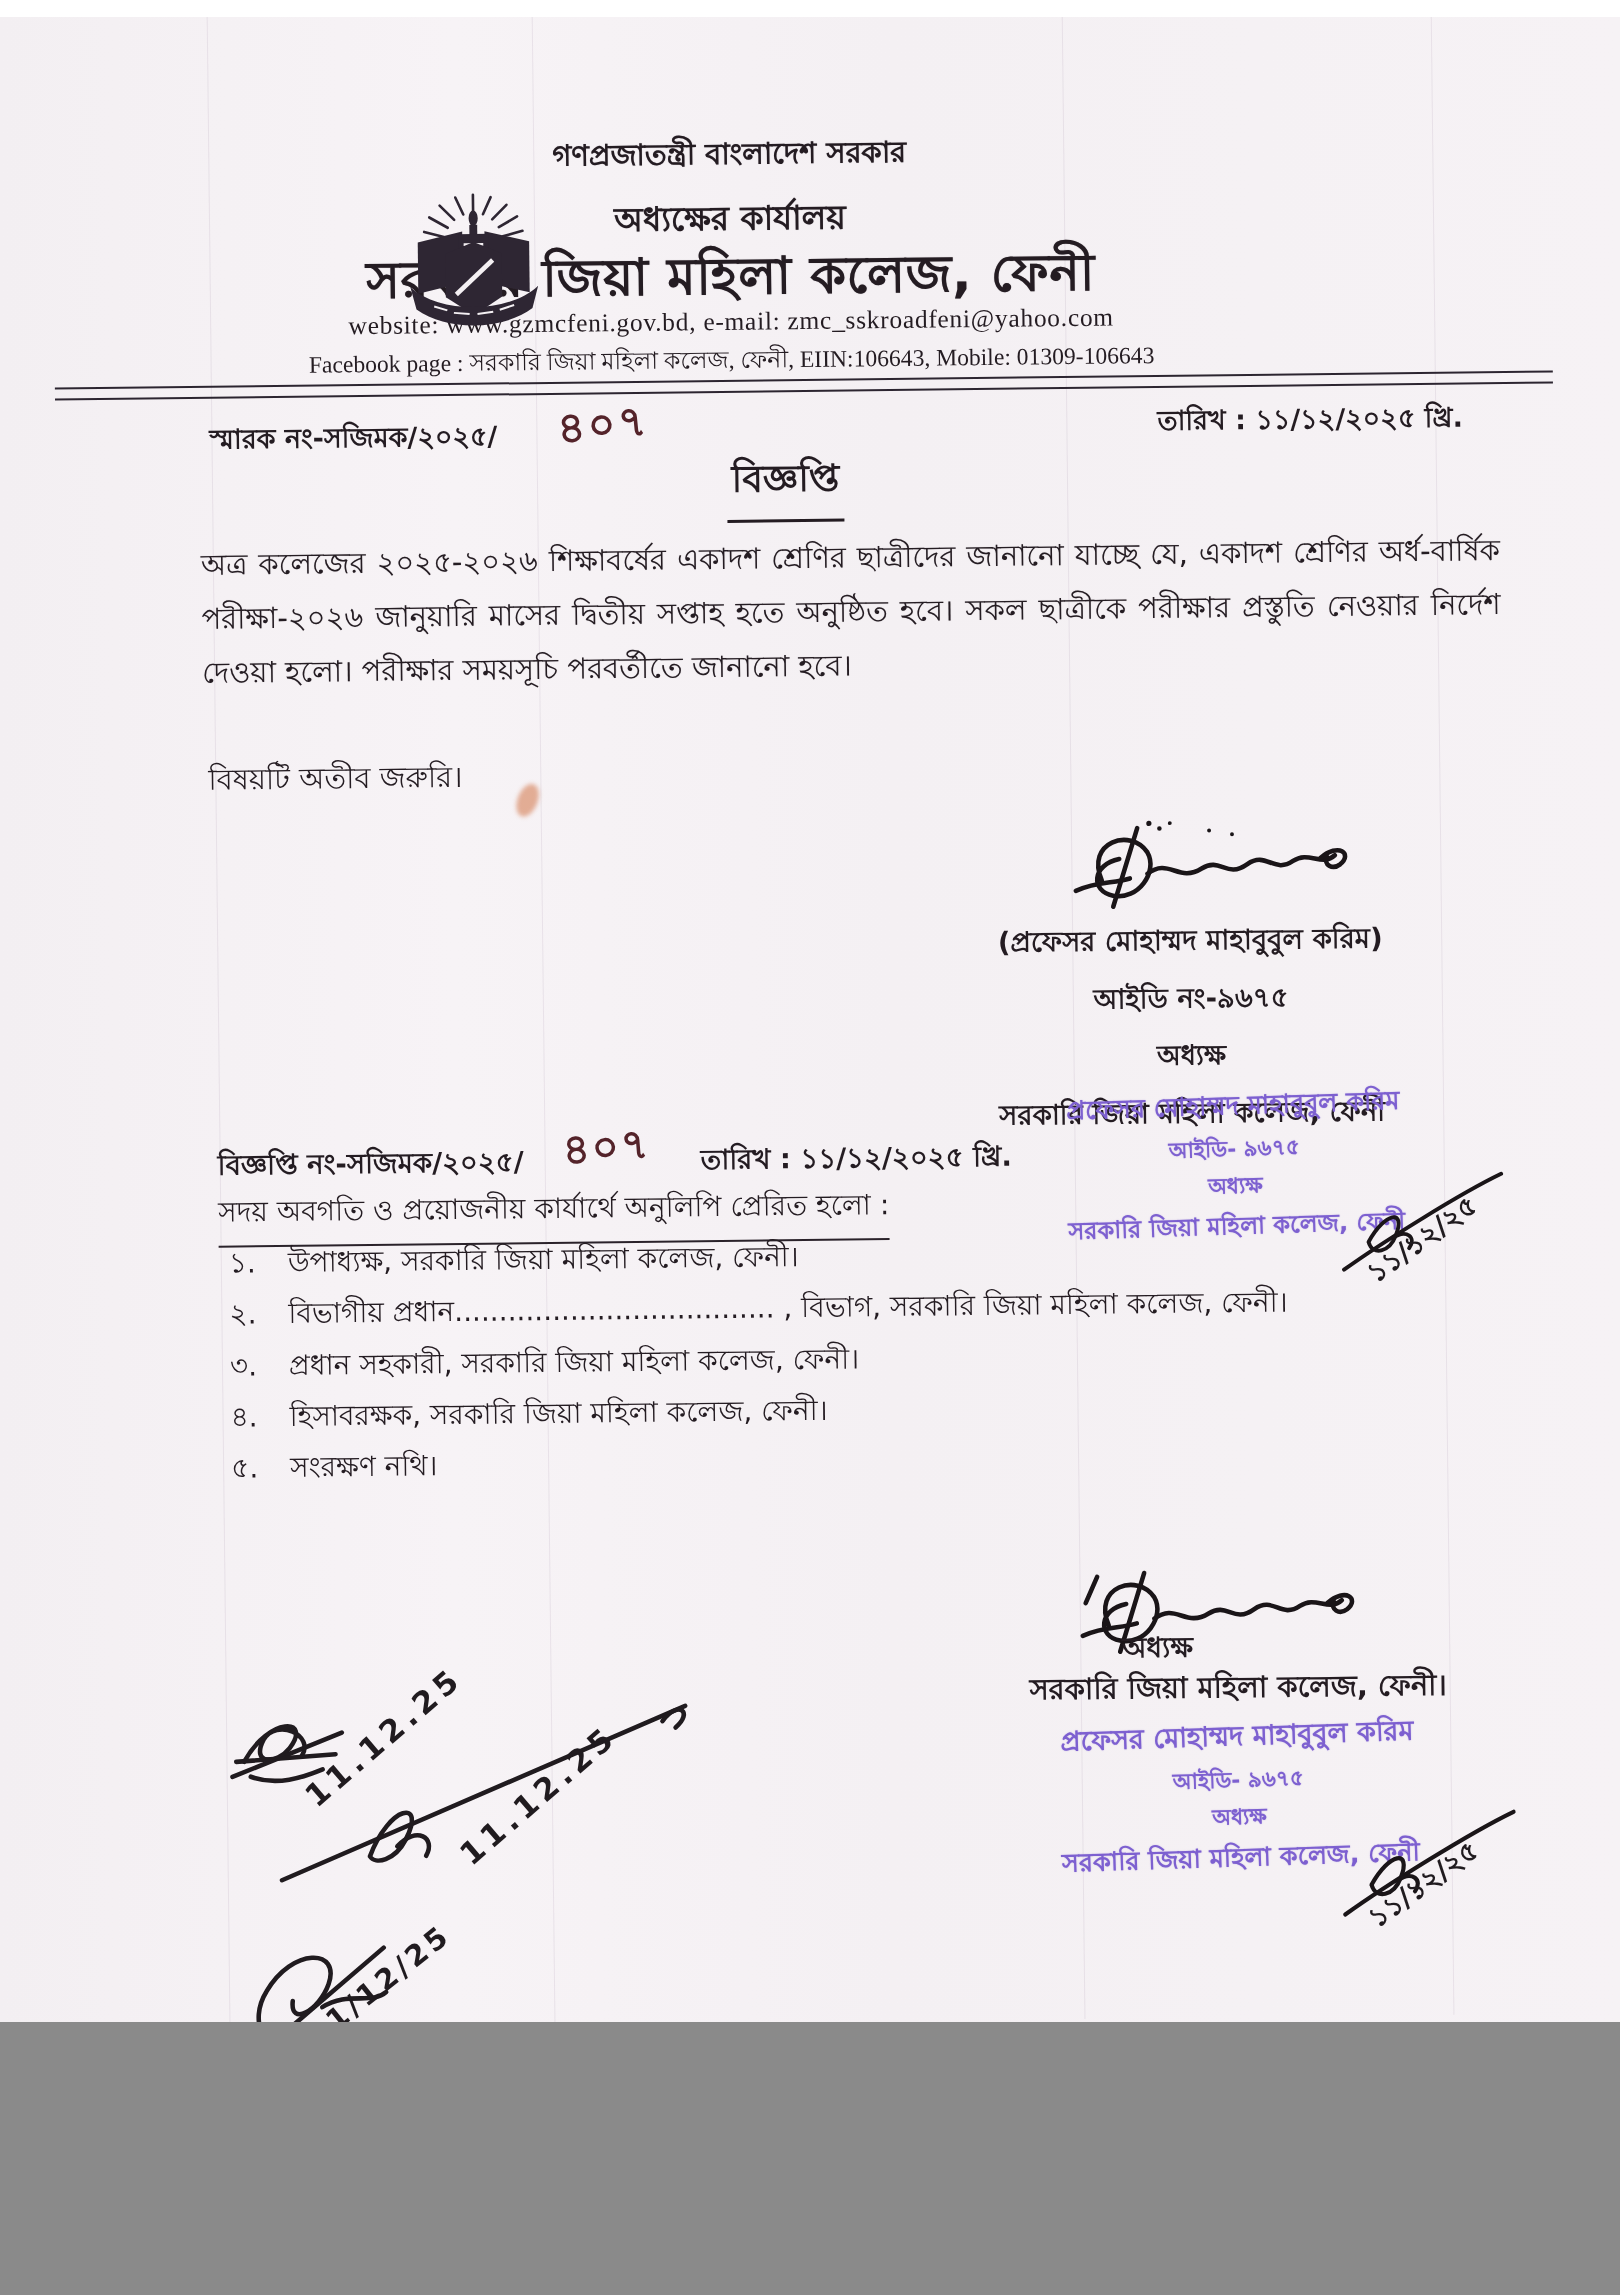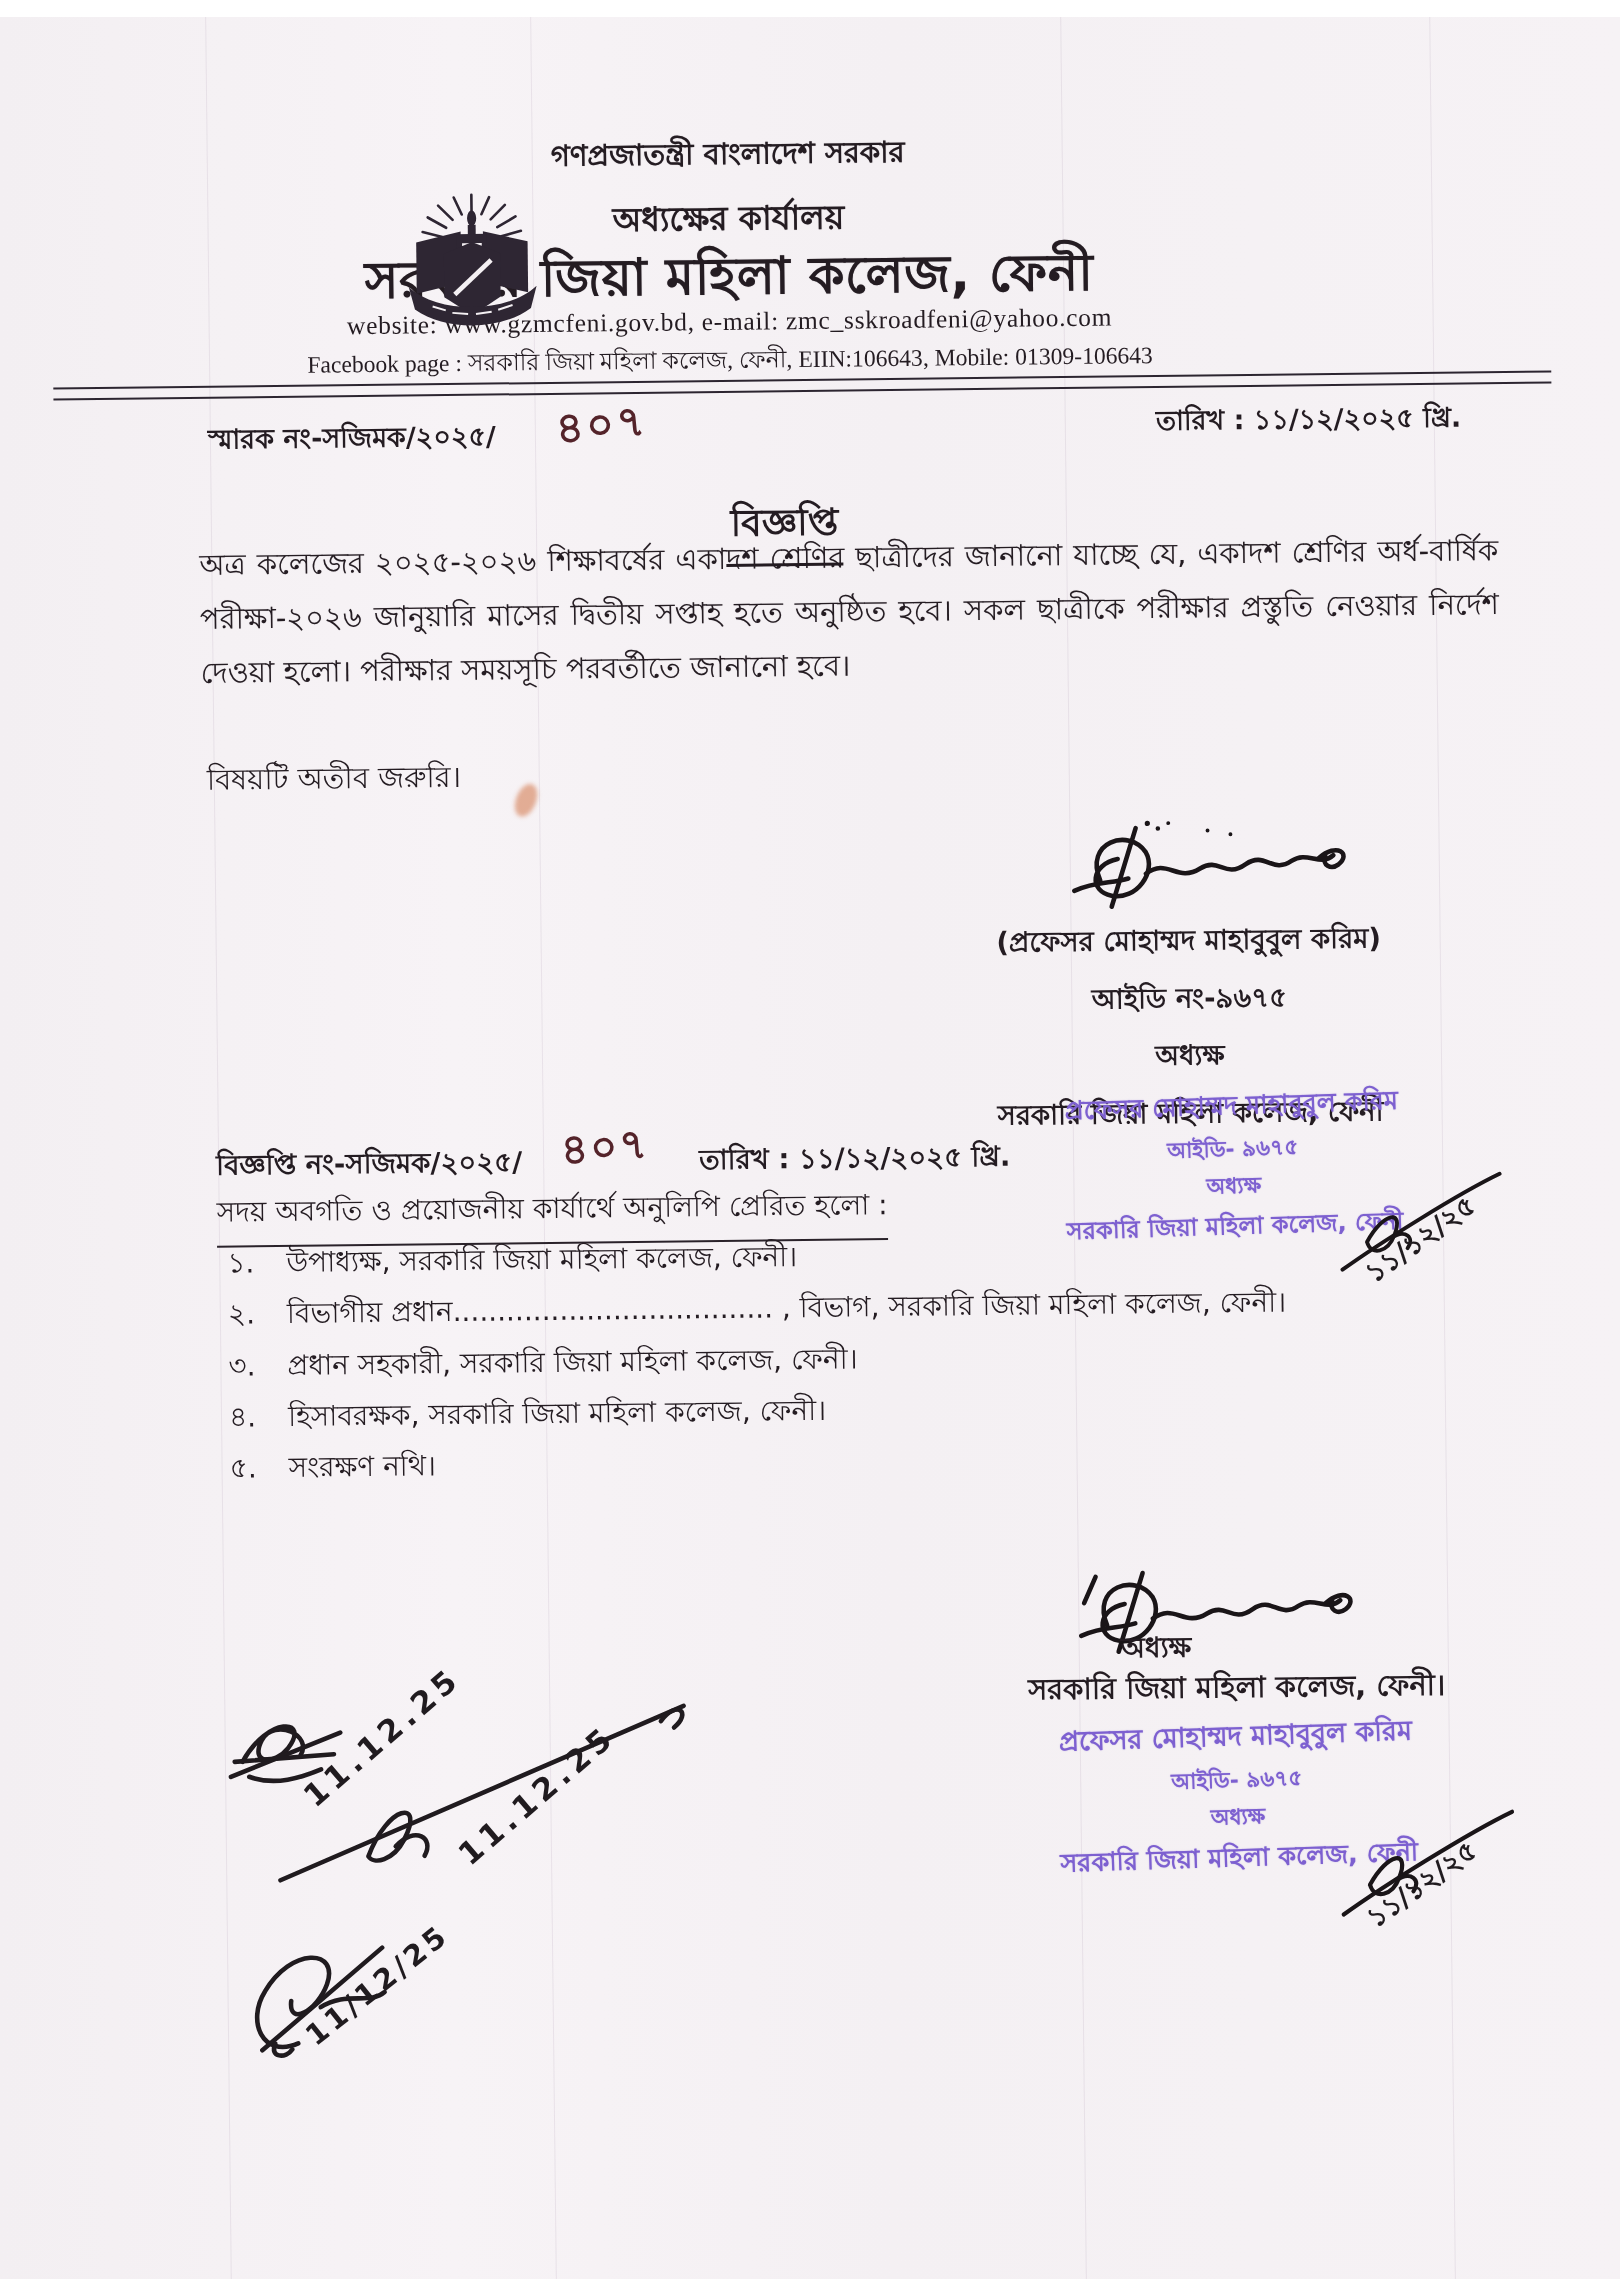--- a/index.html
+++ b/index.html
@@ -1,18 +1,18 @@
 <!DOCTYPE html>
 <html style="font-size:10.5px"><head>
 <meta charset="utf-8">
 <style>
   html,body{margin:0;padding:0;background:#8a8a8a;}
   .page{
     position:relative;
-    width:1620px;height:2295px;
+    width:1620px;height:2022px;
     background:linear-gradient(90deg,#f3eff2 0%,#f7f3f6 28%,#f4f0f3 55%,#f6f2f5 100%);
     overflow:hidden;
     font-family:"DejaVu Sans",sans-serif;
     color:#241c22;
   }
   .sheet{position:absolute;inset:0;transform:rotate(-0.65deg);}
   .edge-band{position:absolute;left:0;right:0;background:#ffffff;}
   .fold{position:absolute;top:0;bottom:0;width:1.3px;background:rgba(150,130,155,0.14);}
   .smudge{position:absolute;width:19.6px;height:34px;border-radius:50%;
     background:rgba(210,115,70,0.55);filter:blur(2px);transform:rotate(22deg);}
@@ -32,21 +32,21 @@
   
   .rule{position:absolute;left:62px;width:1498px;top:379px;height:9.2px;
     border-top:2.6px solid #2c2530;border-bottom:2px solid #2c2530;}
   
   .memo-label{position:absolute;left:216px;top:412px;font-size:27px;font-weight:600;}
   .memo-num{position:absolute;left:564px;top:390px;font-size:43px;font-weight:700;
     color:#54232a;transform:rotate(-5deg);letter-spacing:2.6px;}
   .memo-date{position:absolute;left:1164px;top:404px;width:340px;font-size:27px;font-weight:600;}
   .title{position:absolute;left:0;top:449px;width:1583px;text-align:center;}
   .title span{display:inline-block;font-size:37px;font-weight:700;
-    border-bottom:3.3px solid #241c22;padding:0 5.2px 6.5px 5.2px;margin-top:44px;}
+    border-bottom:3.3px solid #241c22;padding:0 5.2px 6.5px 5.2px;}
   .body-par{position:absolute;left:206px;top:531px;width:1299px;
     font-size:29px;line-height:54px;text-align:justify;font-weight:500;
     text-shadow:0 0 0.7px rgba(30,20,30,.35);}
   .urgent{position:absolute;left:211px;top:750px;font-size:29px;font-weight:500;}
   
   .sig1-wrap{position:absolute;left:962px;top:822px;width:458px;text-align:center;}
   .sig-svg{display:block;margin:0 auto;}
   .sig-name{font-size:27.5px;font-weight:600;margin-top:3.9px;}
   .sig-line{font-size:27.5px;font-weight:600;margin-top:11.8px;}
   

